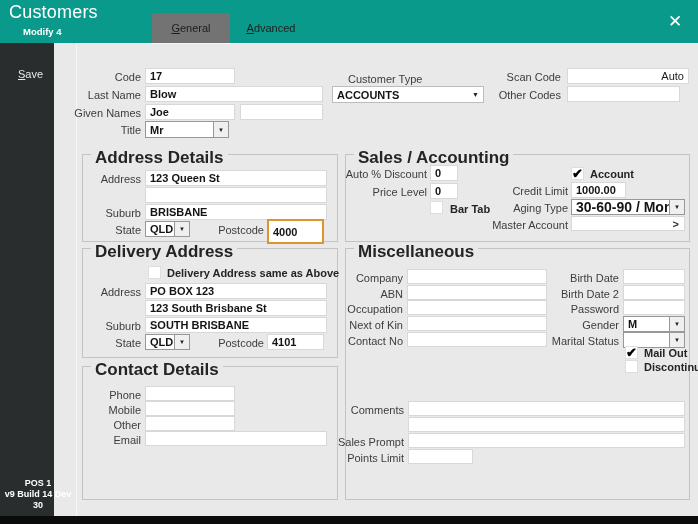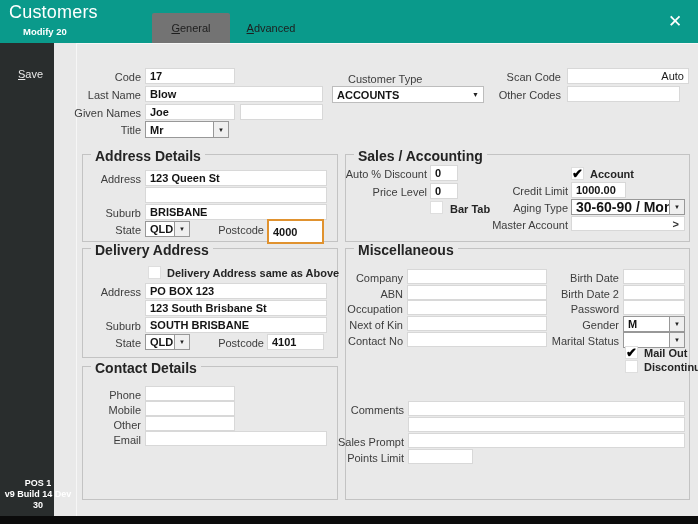--- a/index.html
+++ b/index.html
@@ -24,21 +24,21 @@
   .save-link { position:absolute; left:18px; top:25px; font-size:11px; color:#e9e9e9; cursor:pointer; }
   .save-link .accel { text-decoration:underline; }
   .sidebar-footer { position:absolute; left:0; bottom:13px; width:76px; text-align:center; color:#ffffff;
          font-size:9px; font-weight:bold; line-height:11px; }
   .bottombar { position:absolute; left:0; top:516px; width:698px; height:8px; background:#0b0b0b; }
   
   .content { position:absolute; left:76px; top:43px; width:622px; height:473px; background:#e9e9e9;
          border-top:1px solid #f6f6f6; border-left:1px solid #f6f6f6; }
   
   .group { position:absolute; border:1px solid #c3c3c3; }
-  .legend { position:absolute; top:-7px; left:8px; background:#e9e9e9; padding:0 4px; font-size:14px;
+  .legend { position:absolute; top:-7px; left:8px; background:#e9e9e9; padding:0 4px; font-size:17px;
          font-weight:bold; color:#242424; white-space:nowrap; }
   
   .lbl { position:absolute; font-size:11px; color:#3d3d3d; text-align:right; white-space:nowrap; }
   .lbl-l { position:absolute; font-size:11px; color:#3d3d3d; white-space:nowrap; }
   .inp { position:absolute; background:#ffffff; border:1px solid #d8d8d8; height:16px; font-size:11px;
          font-weight:600; color:#141414; padding:0 4px; display:flex; align-items:center; }
   .inp.focus { border:2px solid #e0922f; height:25px; }
   .inp .suffix { margin-left:auto; font-weight:400; color:#1a1a1a; }
   .combo { position:absolute; background:#ffffff; border:1px solid #989898; height:17px; font-size:11px;
          font-weight:600; color:#141414; display:flex; align-items:center; cursor:pointer; }
@@ -55,21 +55,21 @@
          font-weight:bold; color:#333; display:flex; align-items:center; justify-content:flex-end;
          padding:0 5px; cursor:pointer; }
 </style>
 </head>
 <body>
 
 <div id="window">
 
   <div class="titlebar">
     <div class="win-title">Customers</div>
-    <div class="win-subtitle">Modify 20</div>
+    <div class="win-subtitle">Modify 4</div>
     <div class="tab active" style="left:152px;">
       <span><span class="accel">G</span><span>eneral</span></span>
     </div>
     <div class="tab" style="left:232px;">
       <span><span class="accel">A</span><span>dvanced</span></span>
     </div>
     <div class="close-btn">
       <span>✕</span>
     </div>
   </div>

